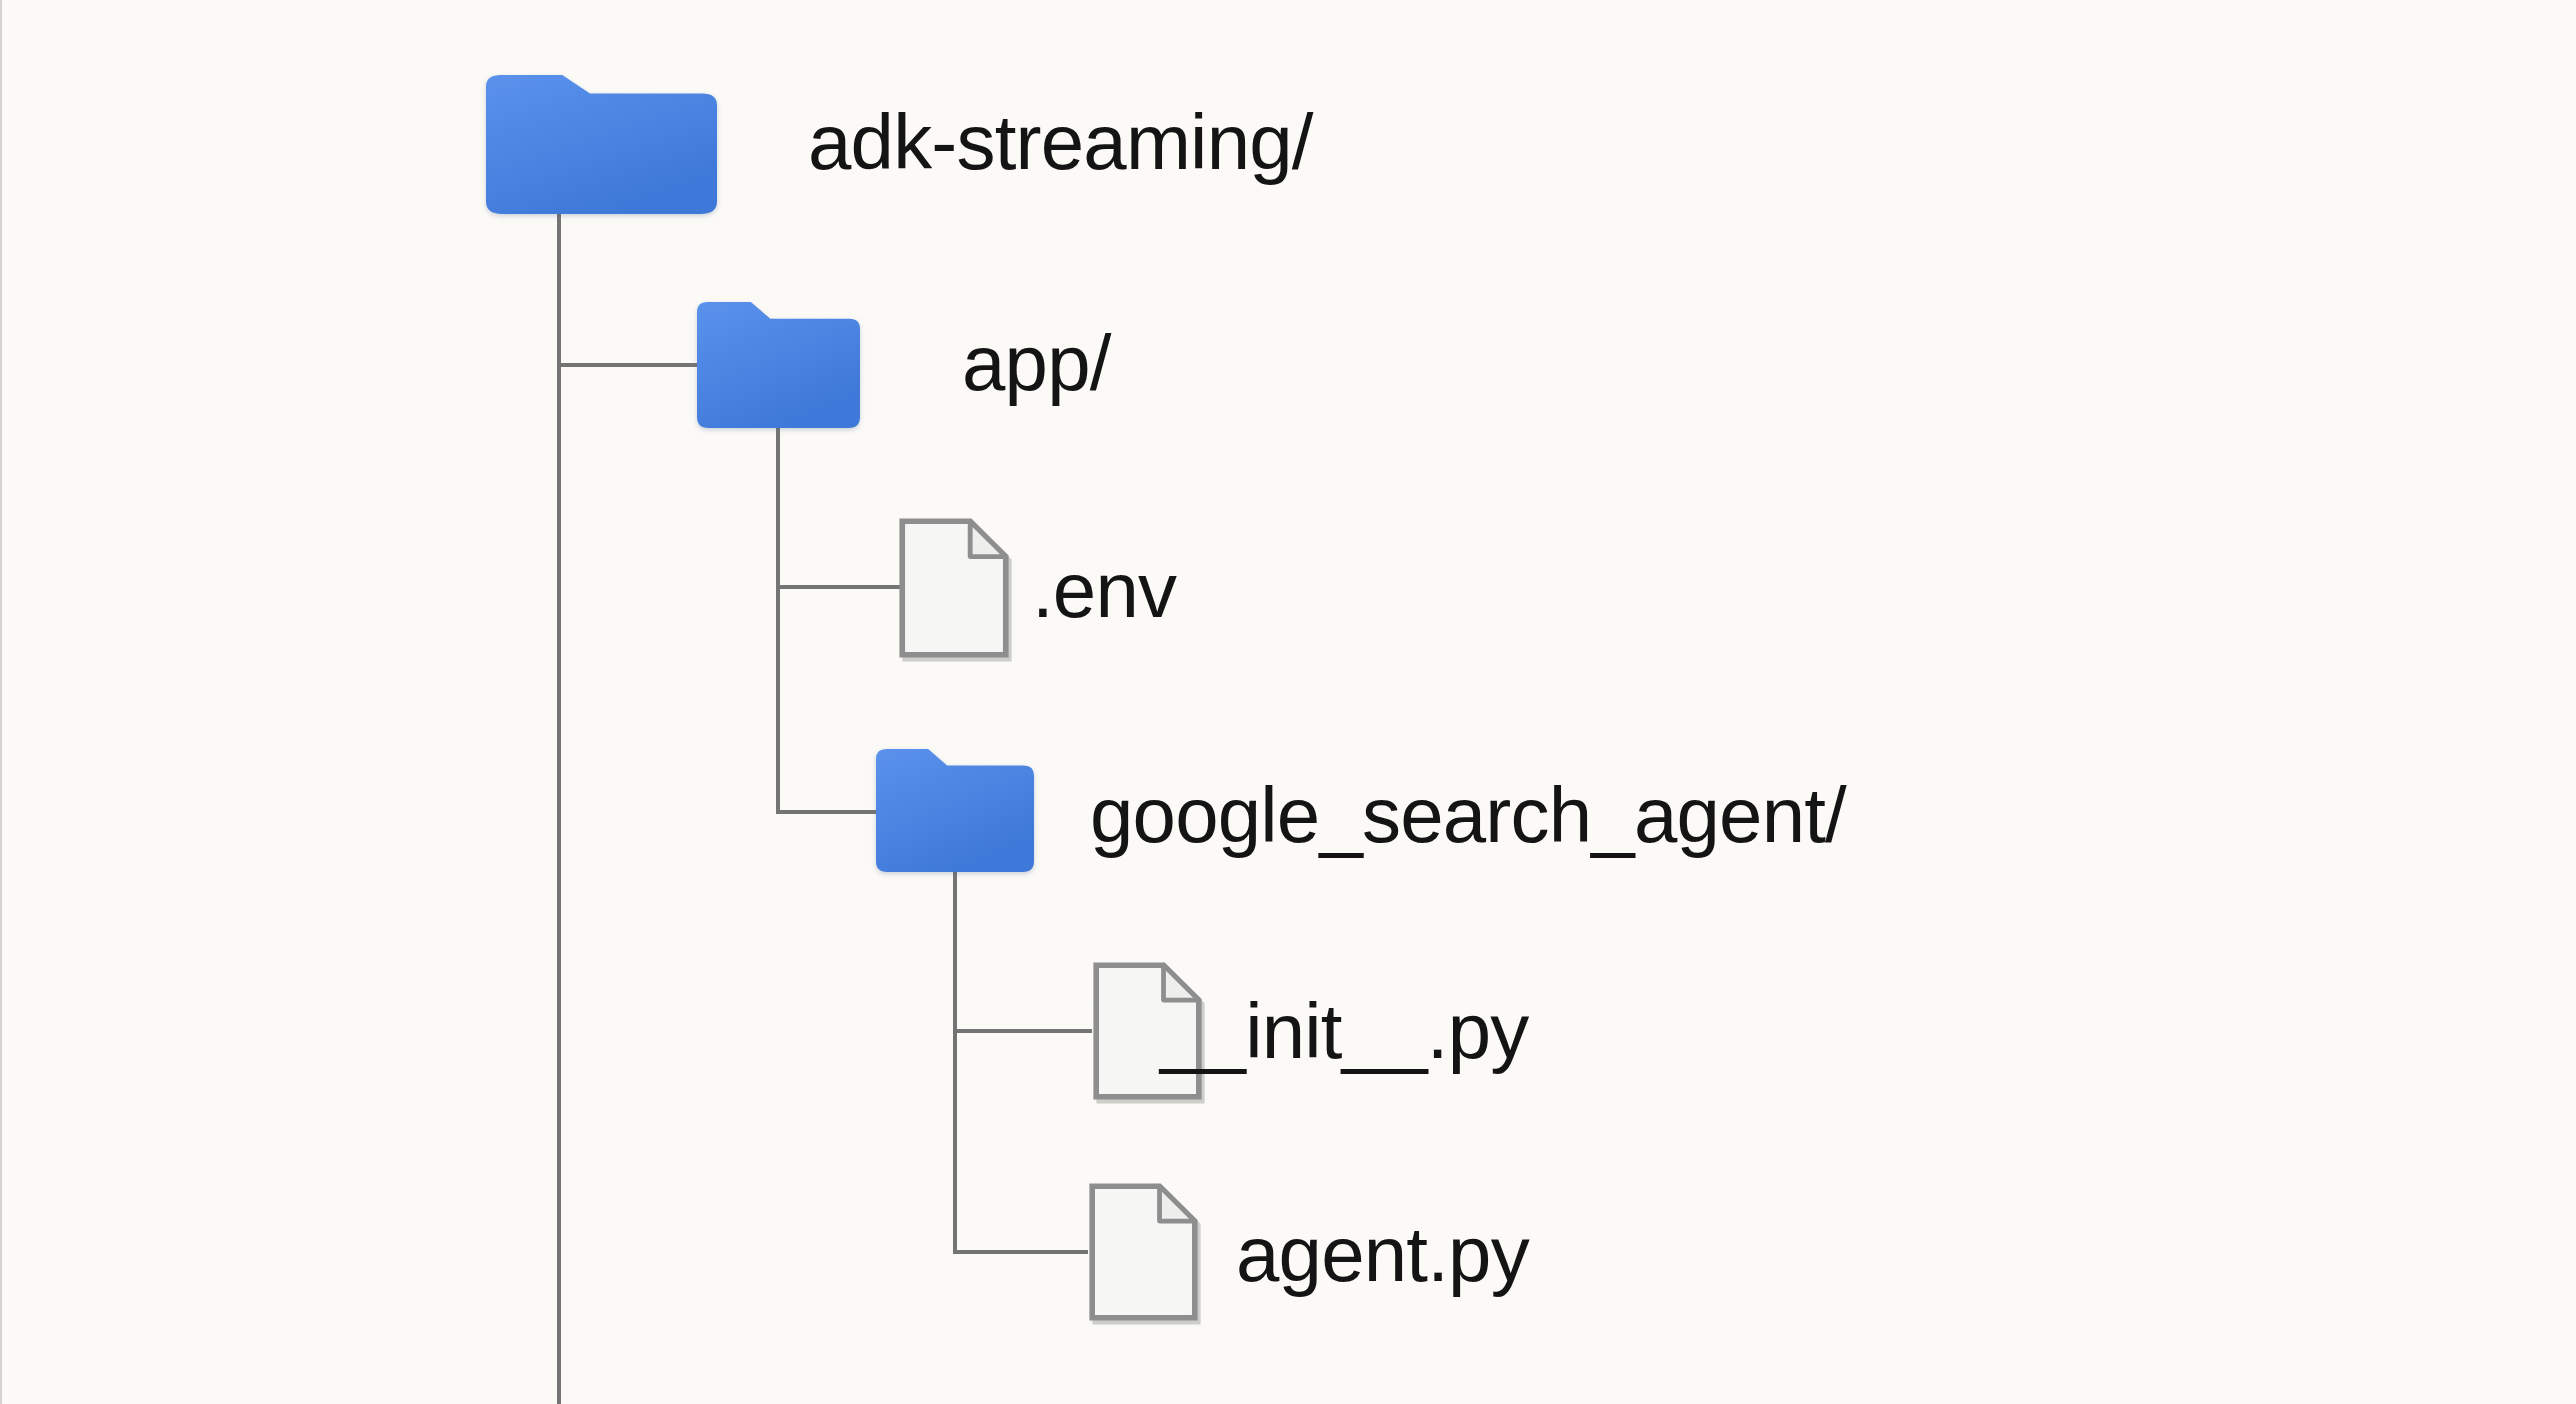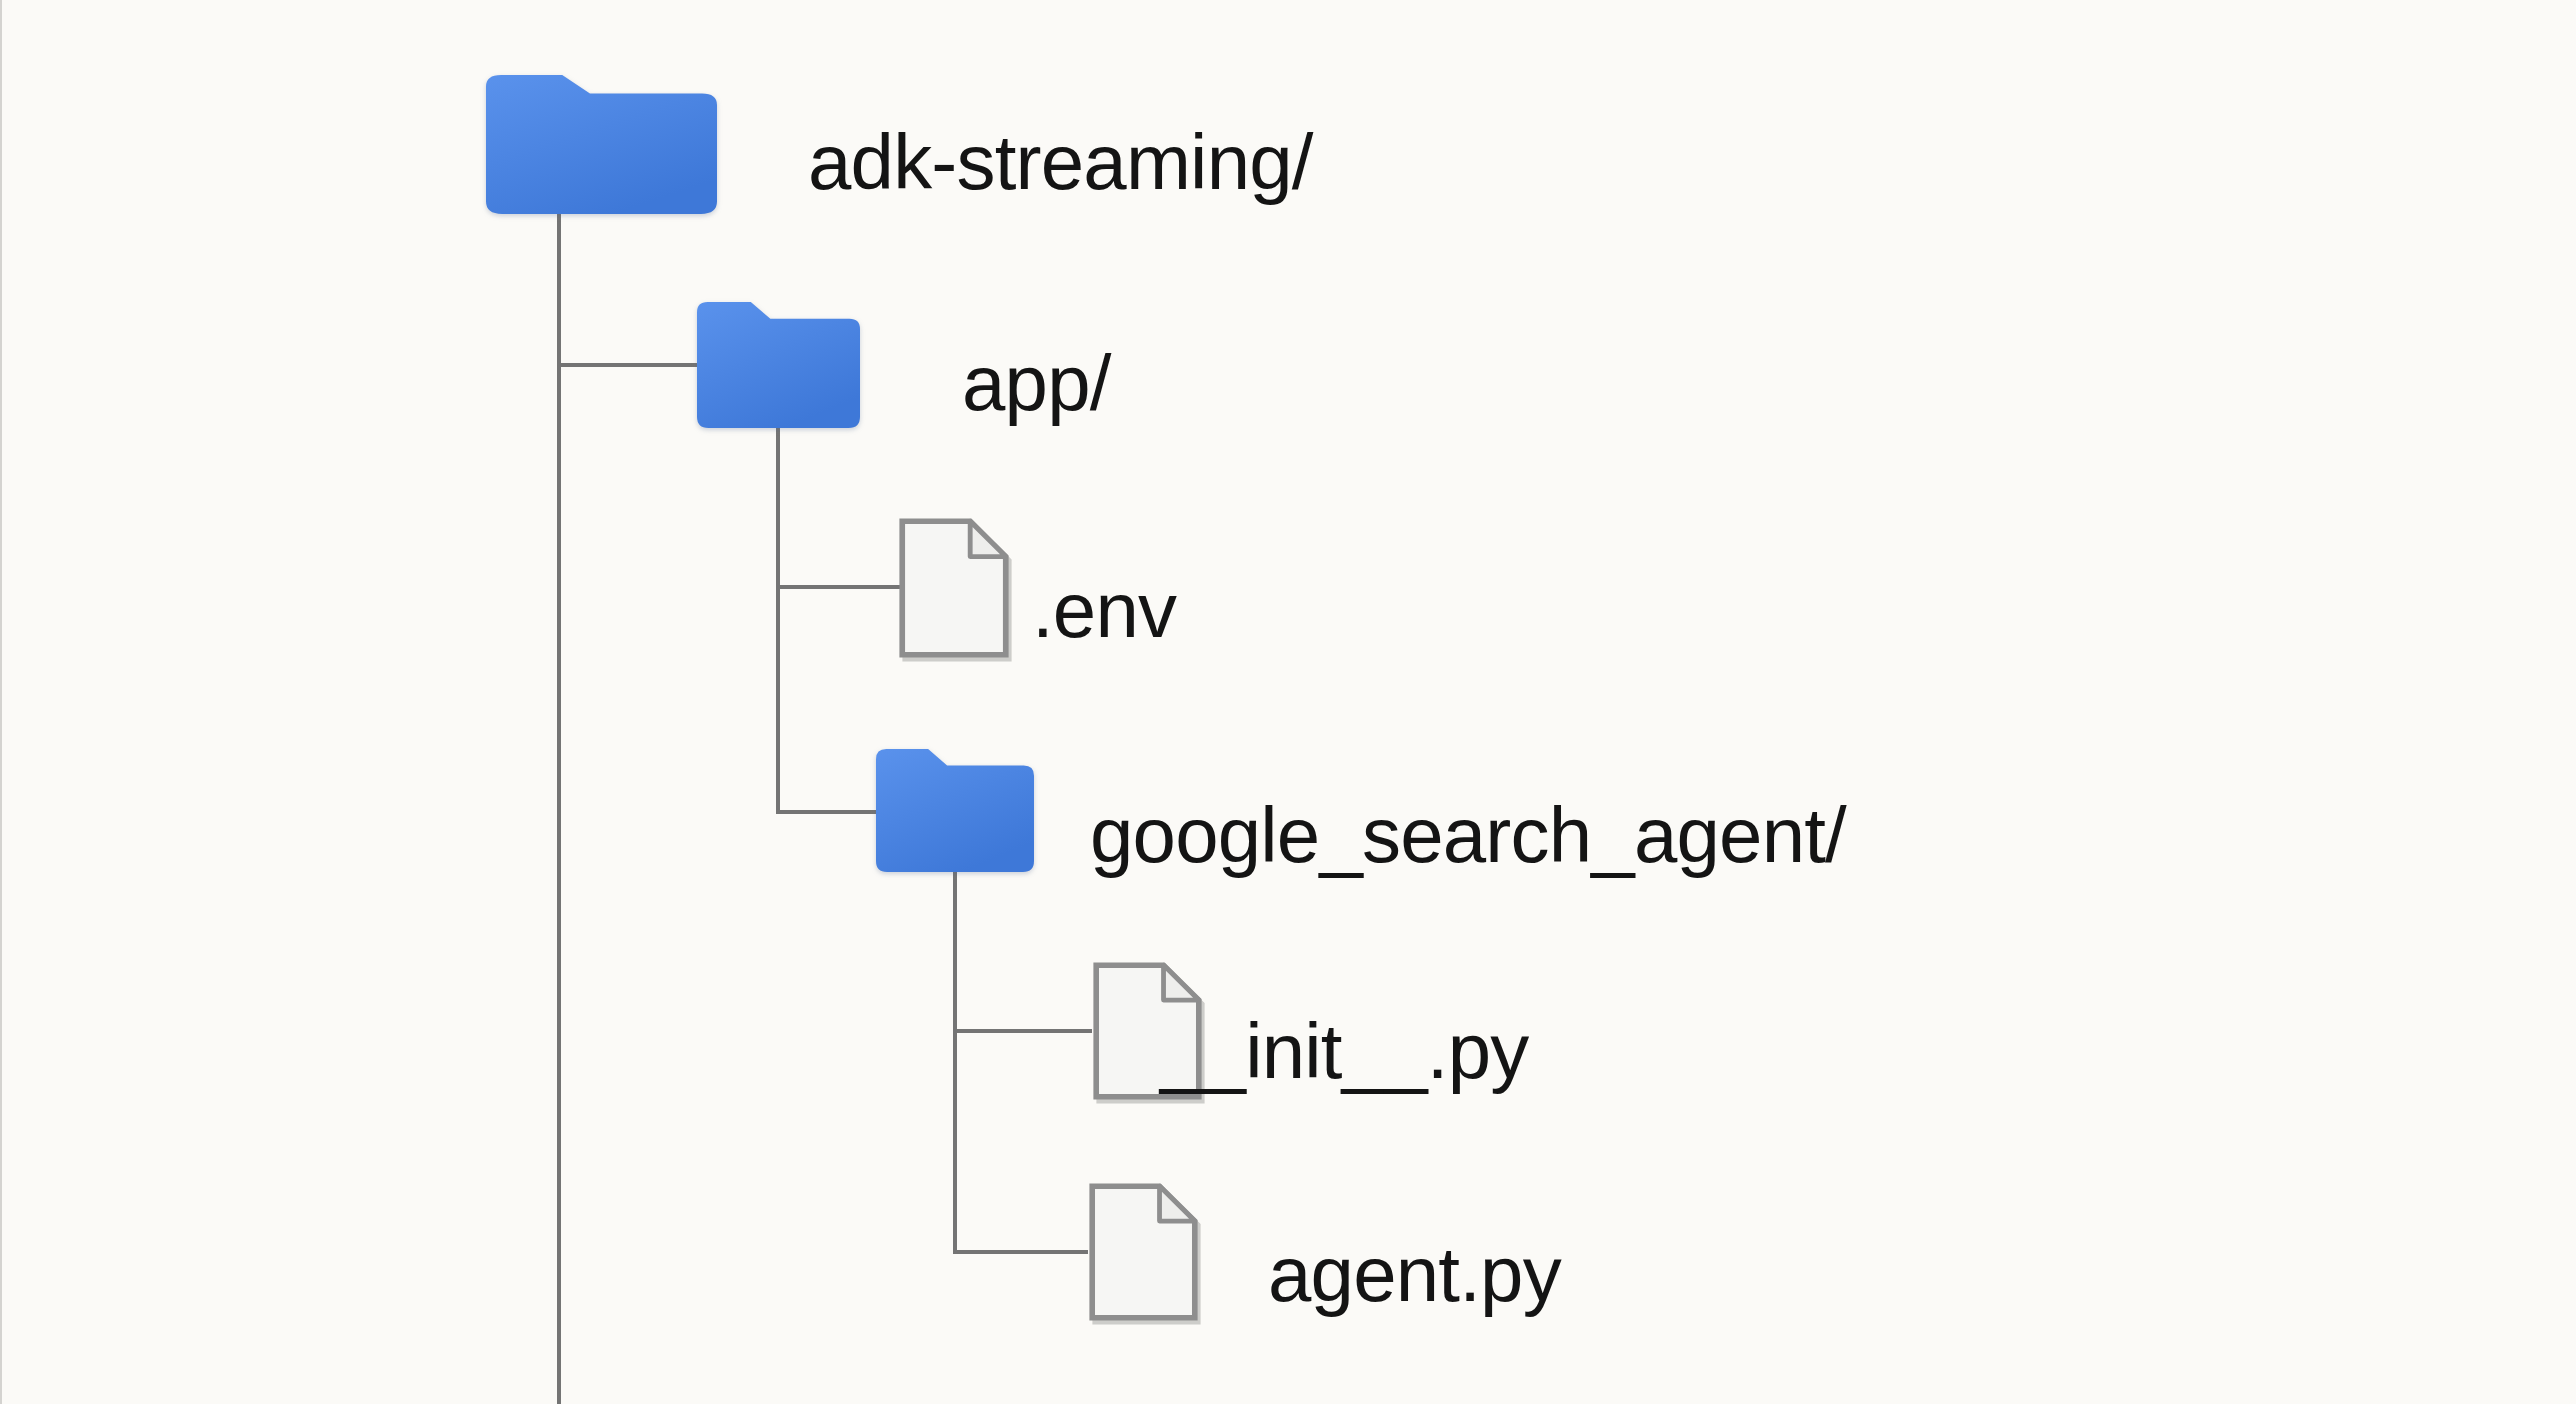--- a/index.html
+++ b/index.html
@@ -37,21 +37,20 @@
     filter: drop-shadow(3.2px 4px 0px rgba(120, 120, 118, 0.35));
   }
   .node-label {
     position: absolute;
     transform: translateY(-52%);
     font-size: 78px;
     line-height: 1;
     letter-spacing: -0.8px;
     color: #141414;
     white-space: nowrap;
-    margin-top: 20px;
   }
 </style>
 </head>
 <body>
 
 <div class="edge-artifact"></div>
 
 <div class="tree-line v" style="left:557px; top:209px; height:1195px;"></div>
 <div class="tree-line h" style="left:557px; top:363px; width:141px;"></div>
 <div class="tree-line v" style="left:776px; top:425px; height:389px;"></div>
@@ -103,14 +102,14 @@
   </svg>
 </div>
 <div class="node-label" style="left:1160px; top:1033px;">__init__.py</div>
 
 <div class="node-icon" style="left:1089px; top:1183px;">
   <svg class="file-svg" width="109" height="138" viewBox="0 0 136 174" preserveAspectRatio="none">
     <path d="M4 4 H88 L132 48 V170 H4 Z" fill="#f6f6f4" stroke="#8e8e8e" stroke-width="7"></path>
     <path d="M88 4 V48 H132 Z" fill="#eeeeec" stroke="#8e8e8e" stroke-width="6" stroke-linejoin="round"></path>
   </svg>
 </div>
-<div class="node-label" style="left:1268px; top:1256px;text-align:right;">agent.py</div>
+<div class="node-label" style="left:1236px; top:1256px;text-align:right;">agent.py</div>
 
 
 </body></html>

